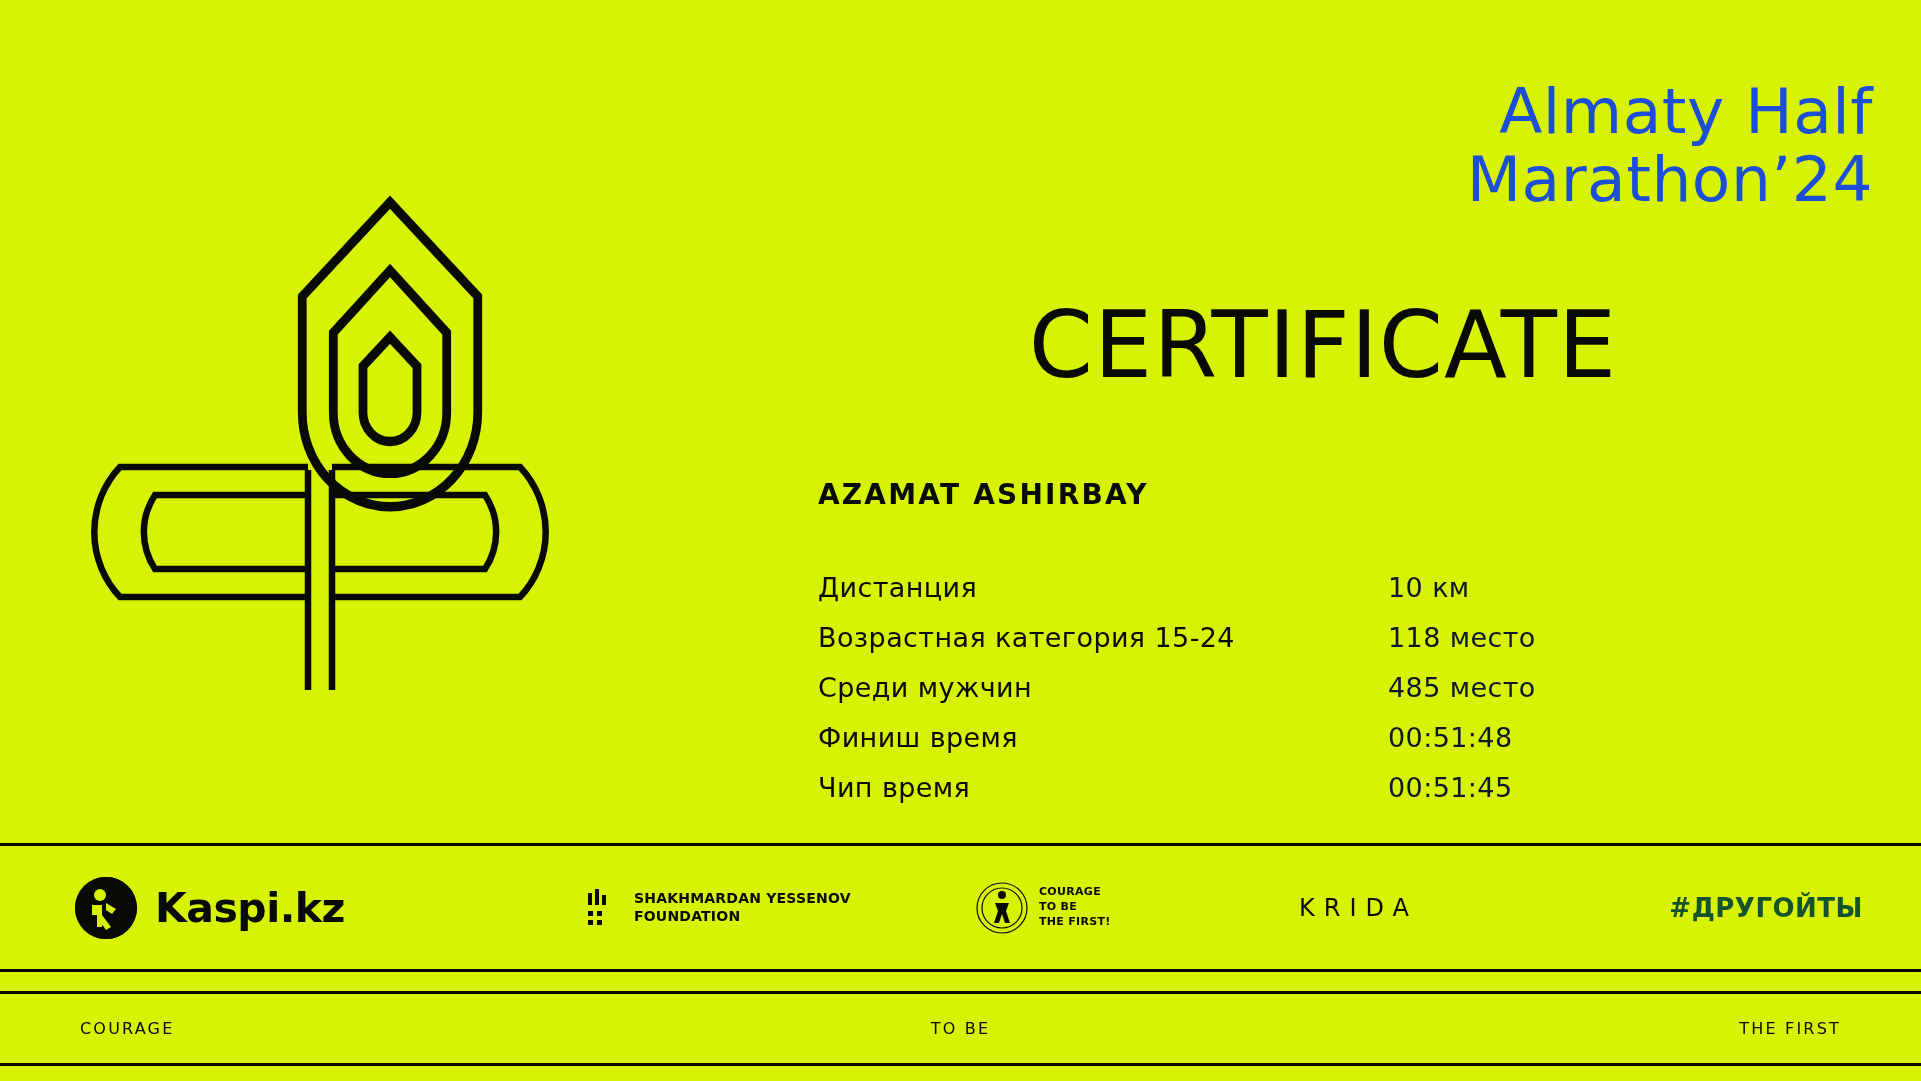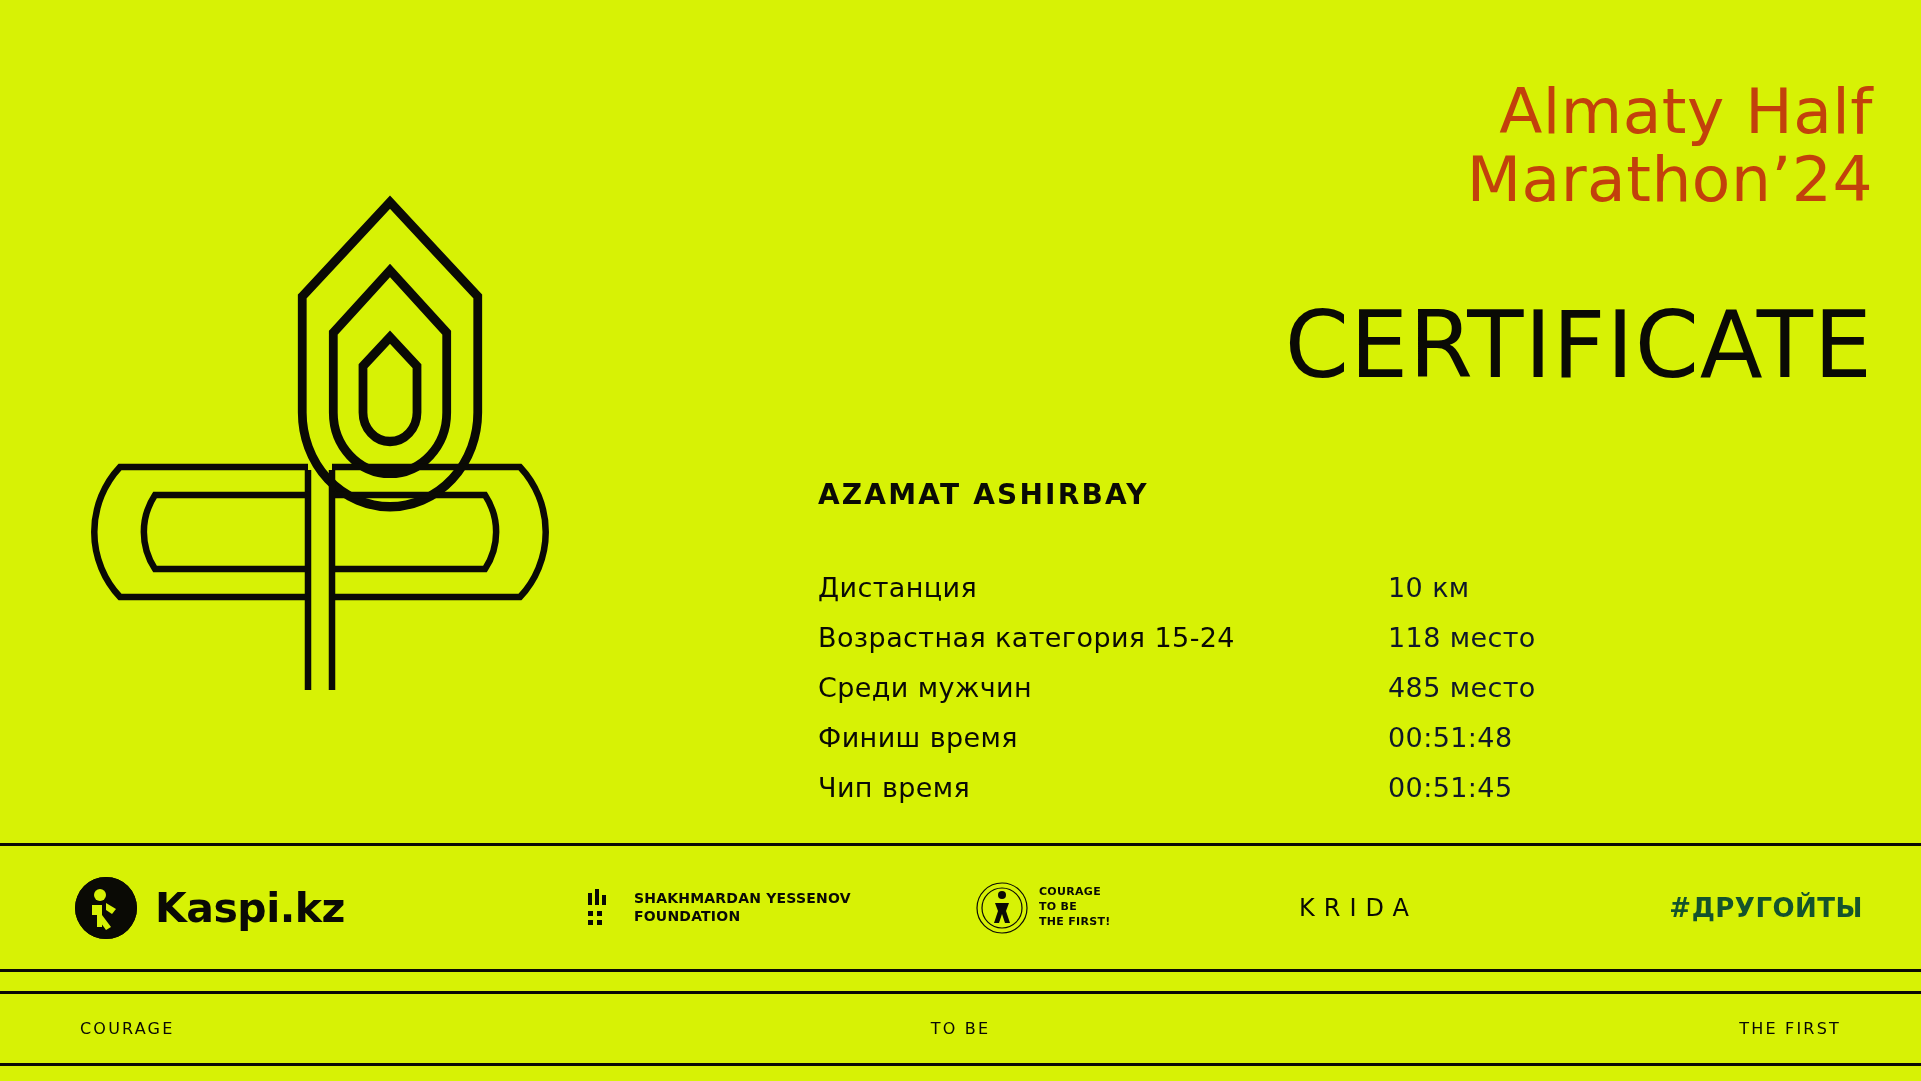--- a/index.html
+++ b/index.html
@@ -49,29 +49,29 @@
   .race-title {
     position: absolute;
     right: 48px;
     top: 78px;
     width: 1100px;
     text-align: right;
     font-size: 63px;
     line-height: 1.08;
     font-weight: 400;
     letter-spacing: 0.5px;
-    color: #c2410c;
+    color: #1d4ed8;
     font-family: "DejaVu Sans", sans-serif;
   }
   .cert-word {
     position: absolute;
     right: 48px;
     top: 300px;
     width: 1100px;
-    text-align: right;
+    text-align: center;
     font-size: 92px;
     line-height: 1;
     font-weight: 400;
     letter-spacing: 1px;
     color: #0a0a05;
     font-family: "DejaVu Sans", sans-serif;
   }
 
   .participant {
     position: absolute;

